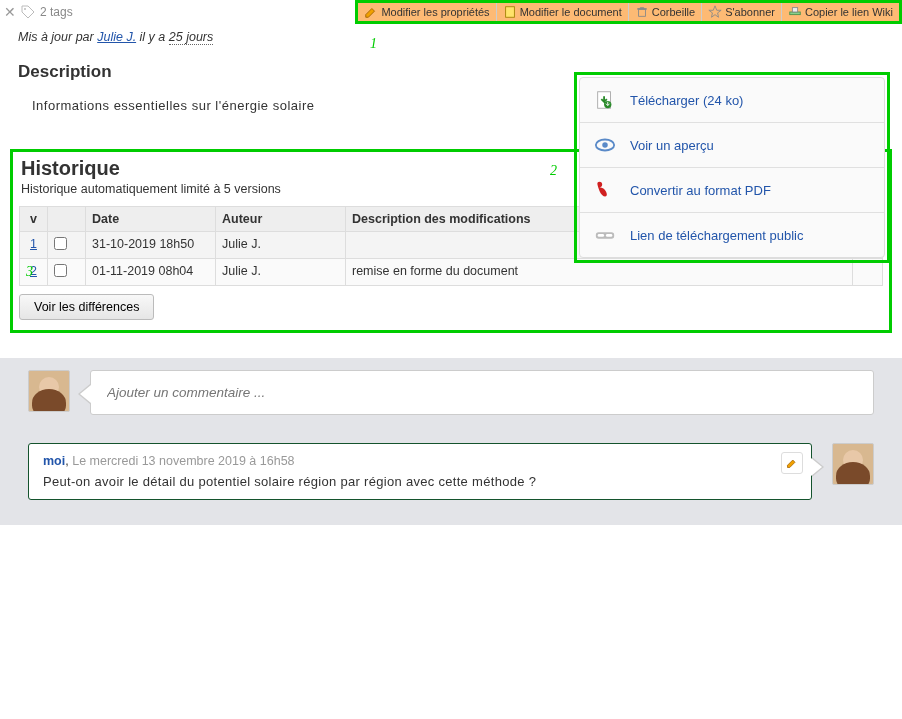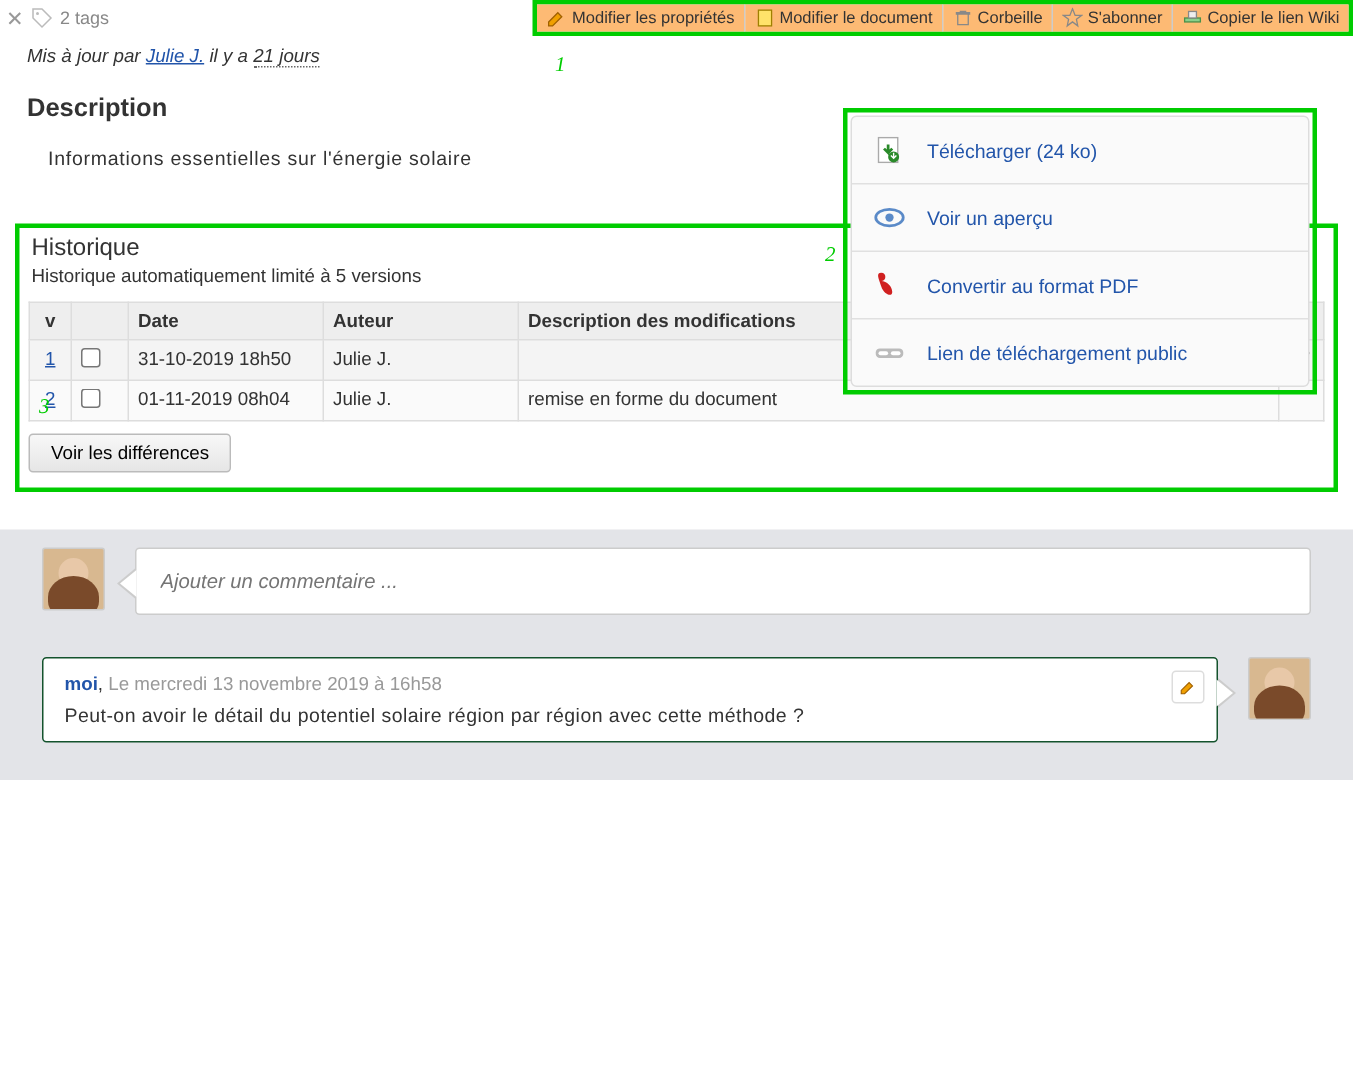--- a/index.html
+++ b/index.html
@@ -29,30 +29,30 @@
 
 .updated-row { padding: 6px 0 0 18px; font-style: italic; font-size: 12.5px; }
 .updated-row a { color: #2255aa; }
 .updated-row .dotted { border-bottom: 1px dotted #666; }
 
 
 .desc-heading { padding: 18px 0 8px 18px; font-size: 17px; font-weight: bold; }
 .desc-body { padding: 8px 0 30px 32px; font-size: 13px; letter-spacing: 0.5px; }
 
 
-.actions-box { position: absolute; top: 72px; right: 24px; width: 316px; border: 3px solid #0c0; padding: 2px; }
+.actions-box { position: absolute; top: 72px; right: 12px; width: 316px; border: 3px solid #0c0; padding: 2px; }
 .actions-inner { border: 1px solid #ddd; border-radius: 4px; background: #fafafa; }
 .action-item { display: flex; align-items: center; padding: 11px 14px; border-bottom: 1px solid #e0e0e0; cursor: pointer; }
 .action-item:last-child { border-bottom: none; }
 .action-icon { width: 22px; height: 22px; margin-right: 14px; }
 .action-label { color: #2255aa; font-size: 13px; }
 
 
 .history-box { margin: 6px 10px 10px 10px; border: 3px solid #0c0; padding: 5px 6px 10px 6px; }
-.history-title { font-size: 16px; font-weight: normal; padding: 0 0 2px 2px; }
+.history-title { font-size: 20px; font-weight: bold; padding: 0 0 2px 2px; }
 .history-sub { font-size: 12.5px; padding: 0 0 10px 2px; }
 .history-table { width: 100%; border-collapse: collapse; font-size: 12.5px; }
 .history-table th, .history-table td { border: 1px solid #ddd; padding: 5px 6px; text-align: left; vertical-align: top; }
 .history-table th { background: #eee; font-weight: bold; }
 .history-table td { background: #fafafa; }
 .history-table tr:nth-child(even) td { background: #f4f4f4; }
 .history-table .vcol { width: 28px; text-align: center; }
 .history-table .chkcol { width: 38px; }
 .history-table .datecol { width: 130px; }
 .history-table .authcol { width: 130px; }
@@ -145,21 +145,21 @@
           <circle cx="5" cy="5" r="1" fill="#bbb"></circle>
         </svg>
       </span>
     <span>2 tags</span>
   </div>
 
   <div class="updated-row">
     <span>Mis à jour par </span>
     <a href="#">Julie J.</a>
     <span> il y a </span>
-    <span class="dotted">21 jours</span>
+    <span class="dotted">25 jours</span>
   </div>
 
   <div class="desc-heading">Description</div>
   <div class="desc-body">Informations essentielles sur l'énergie solaire</div>
 
   <div class="actions-box">
     <div class="actions-inner">
       <div class="action-item">
         <span class="action-icon">
             <svg viewBox="0 0 24 24">

